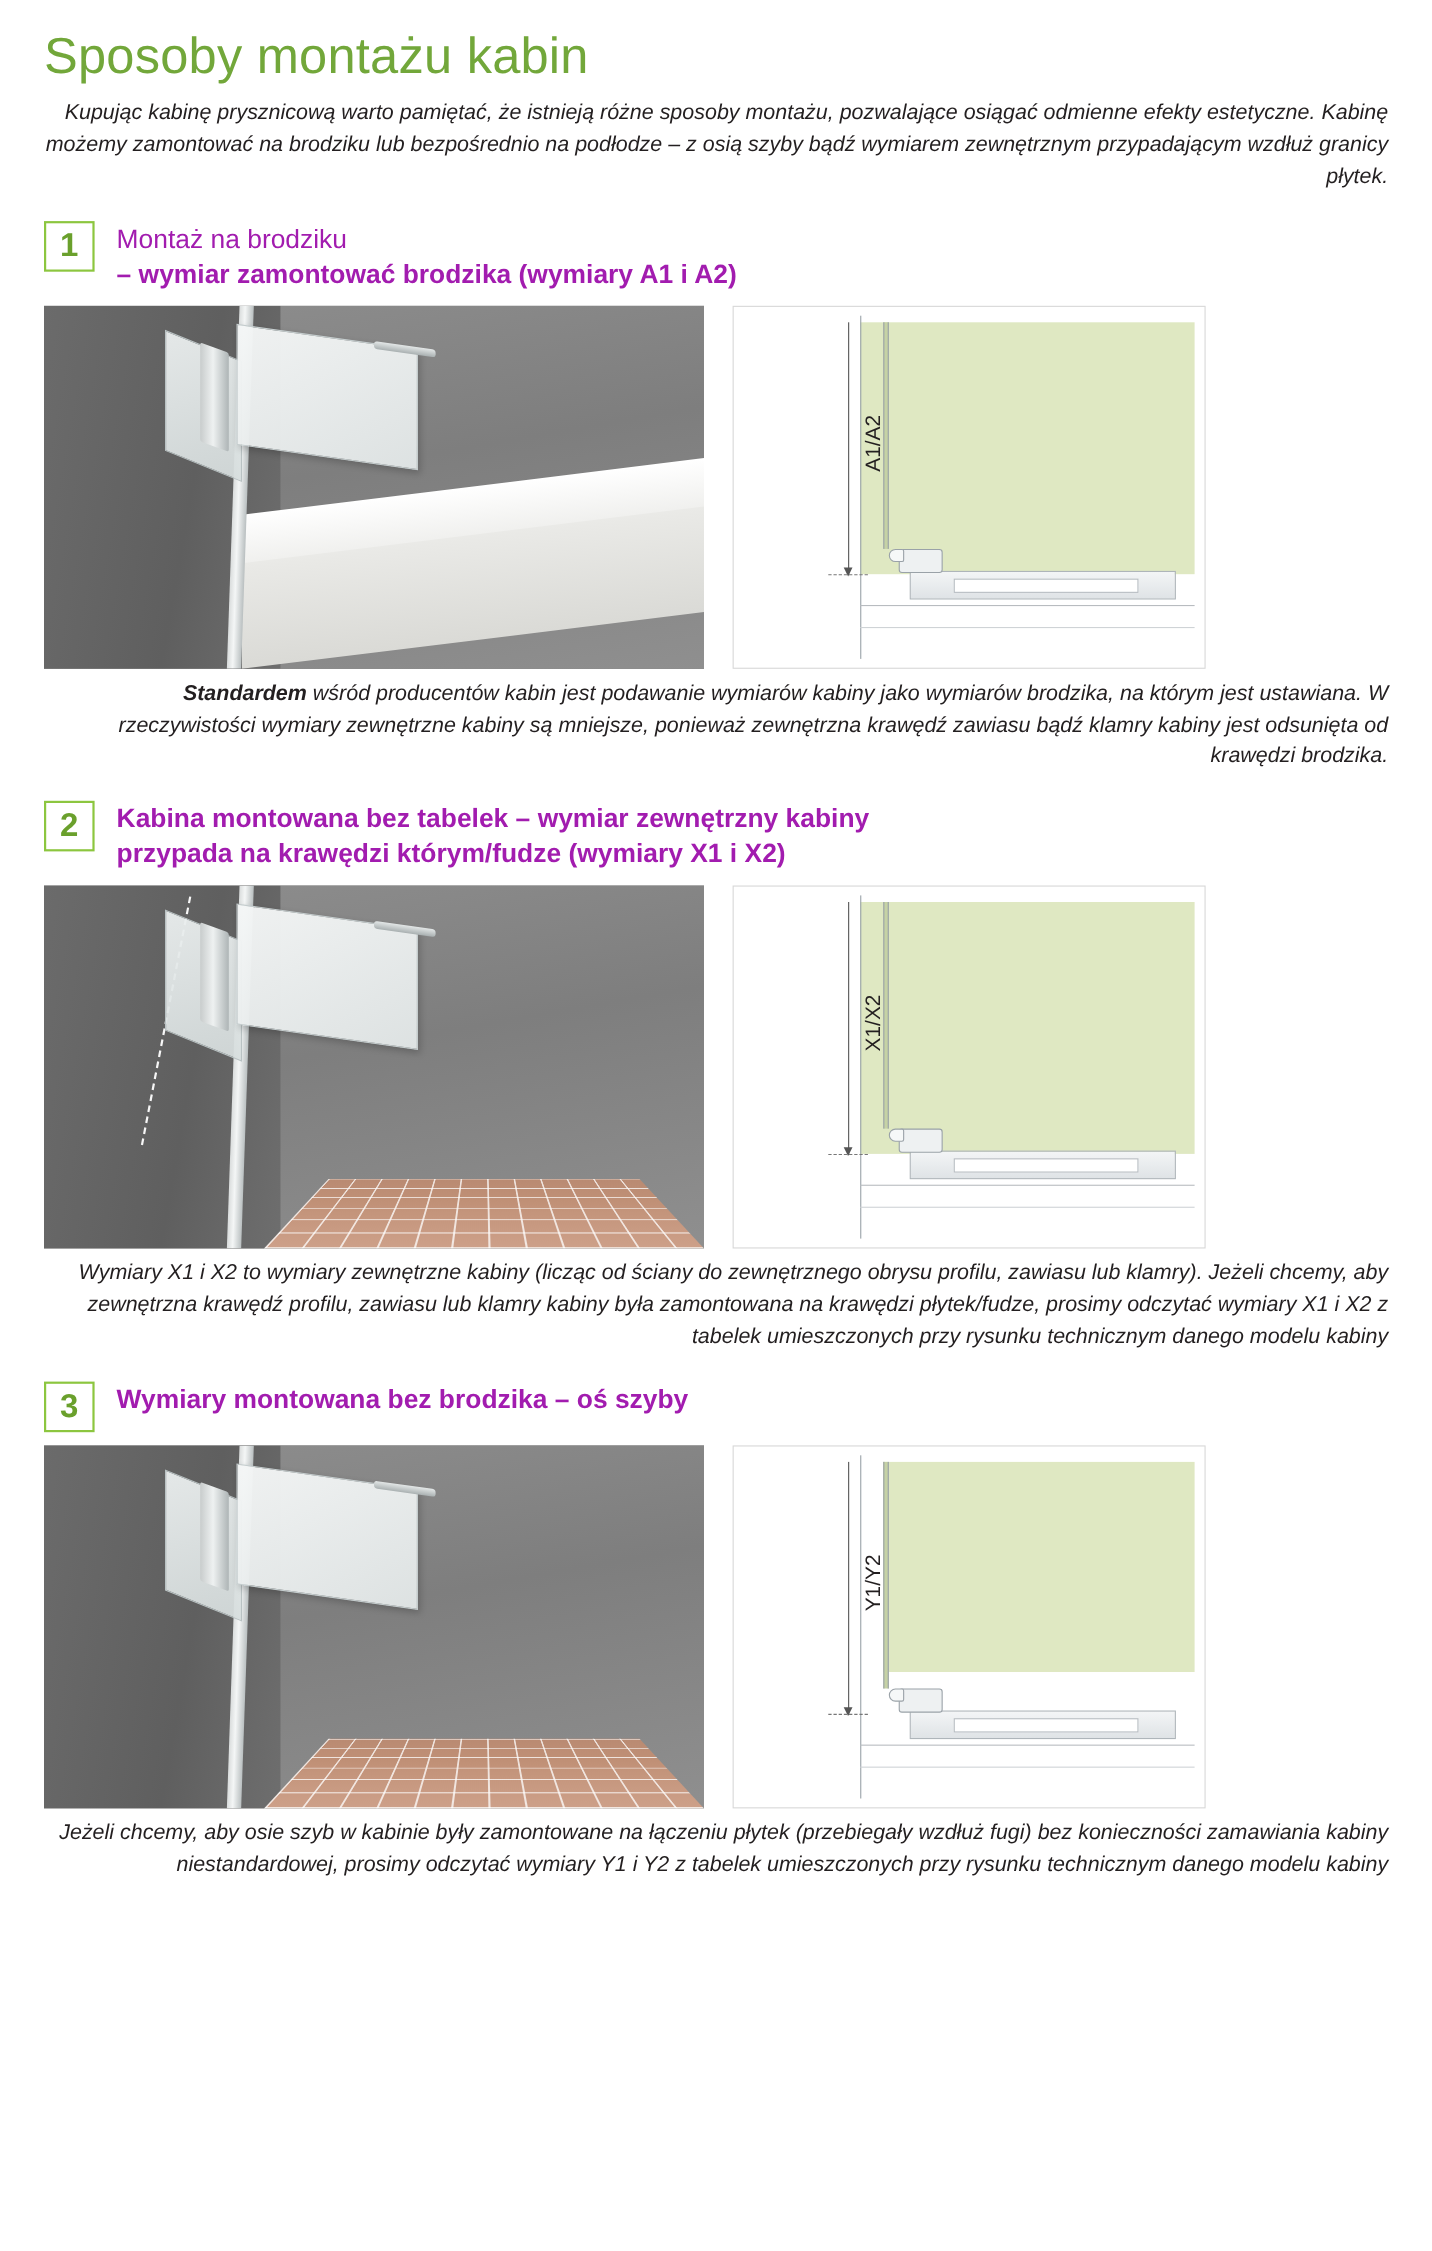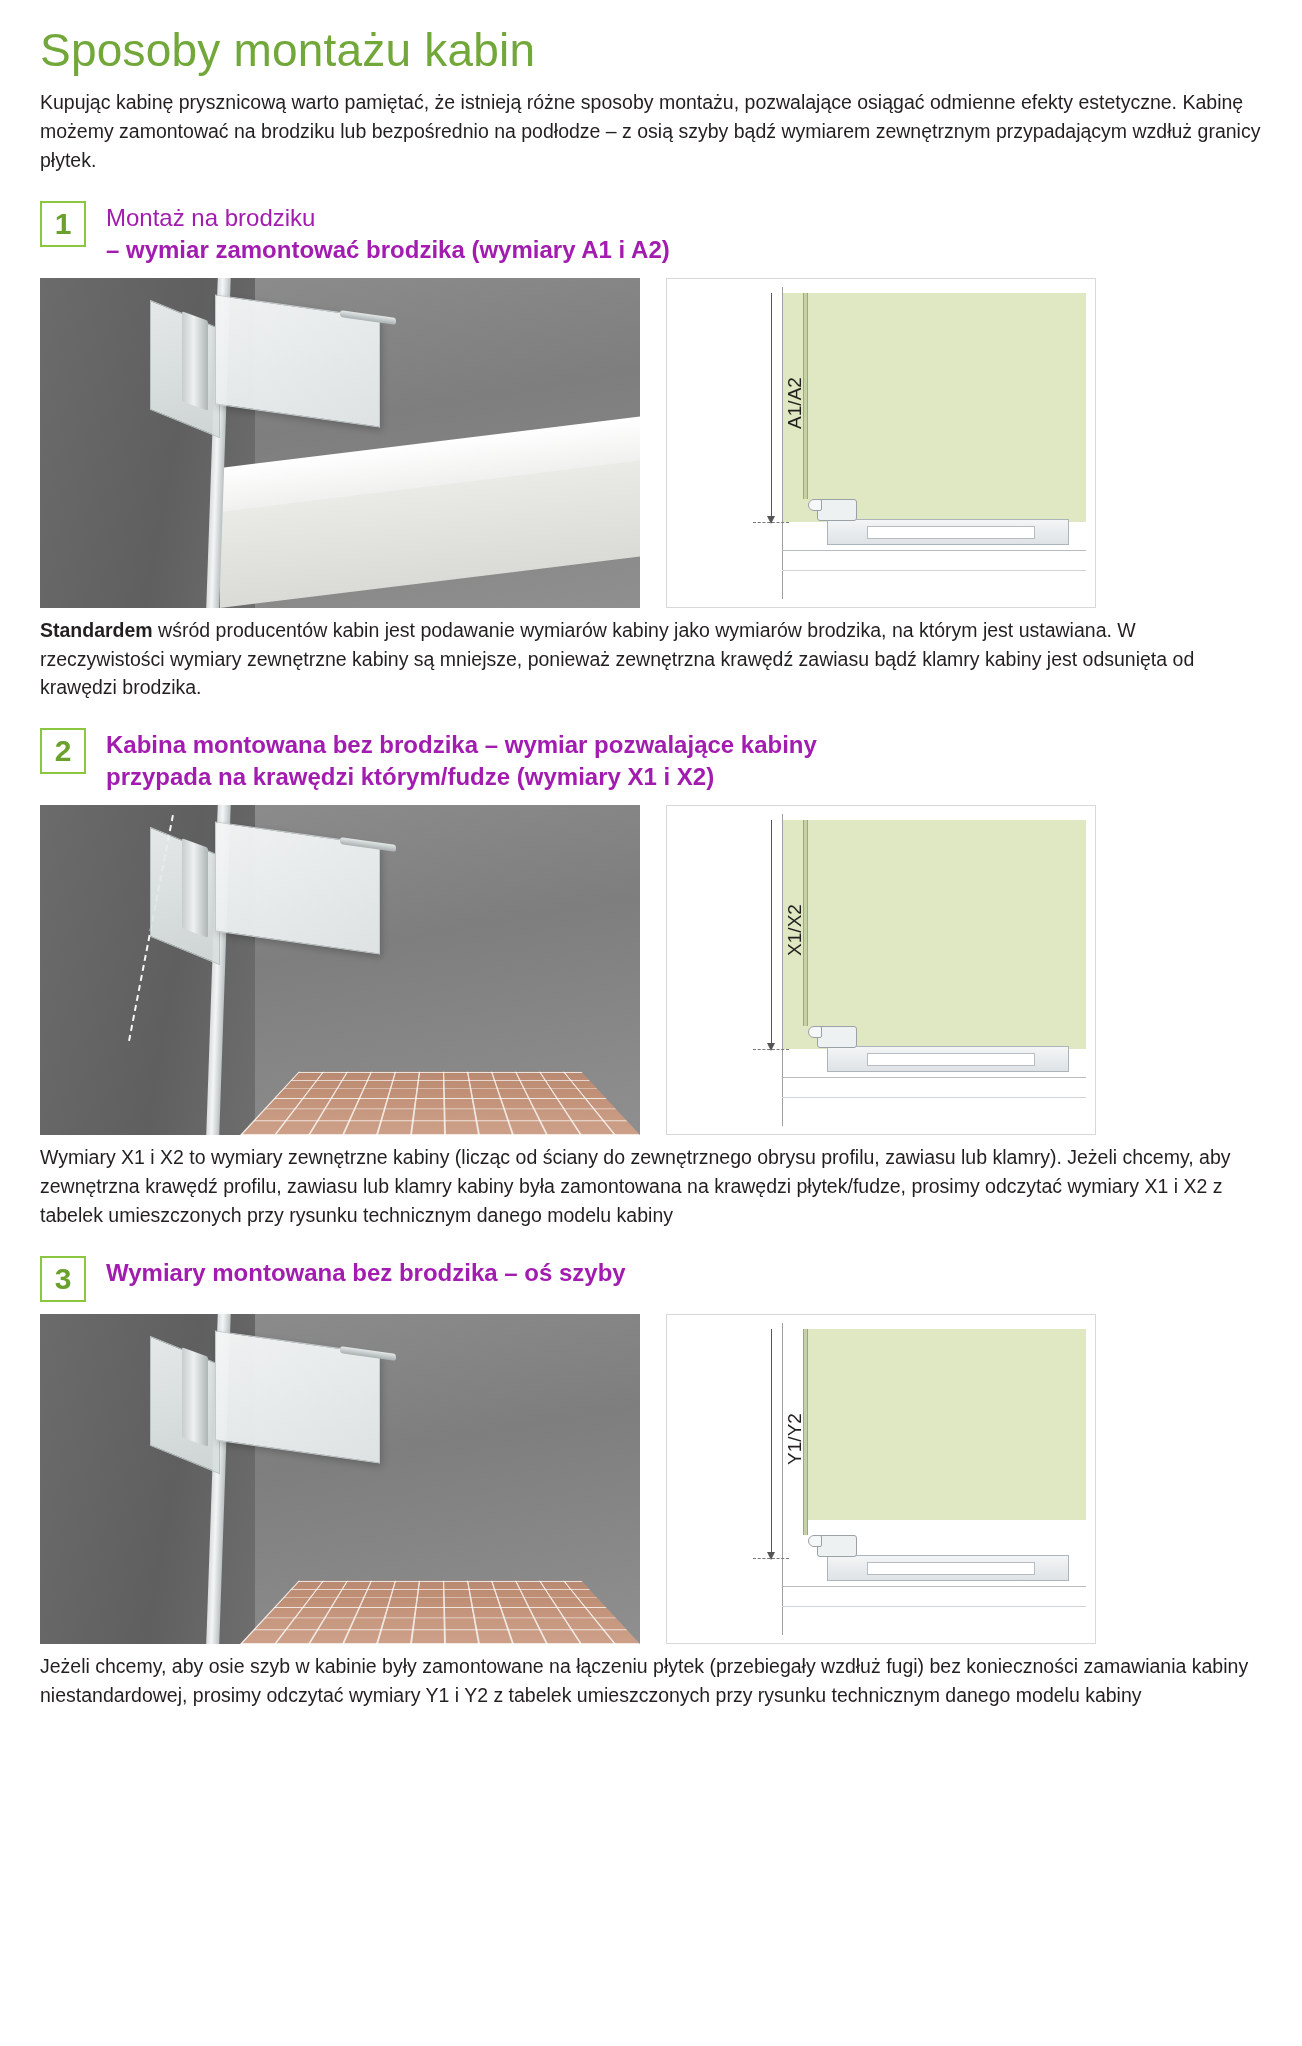--- a/index.html
+++ b/index.html
@@ -22,21 +22,22 @@
     color: #72a73a;
     margin: 0 0 14px 0;
     letter-spacing: 0.2px;
     line-height: 1.05;
   }
   p.intro, p.body-text {
     font-size: 19.5px;
     line-height: 1.48;
     color: #231f20;
     margin: 0 0 6px 0;
-    text-align: left;
+    text-align: right;
+    font-style: italic;
   }
   p.body-text { margin: 8px 0 0 0; }
   p.body-text b { font-weight: bold; }
 
   .section-head {
     display: flex;
     align-items: flex-start;
     margin: 26px 0 12px 0;
   }
   .num-box {
@@ -290,21 +291,21 @@
         <div class="dg-label">A1/A2</div>
       </div>
     </div>
   </div>
 
   <p class="body-text"><b>Standardem</b><span> wśród producentów kabin jest podawanie wymiarów kabiny jako wymiarów brodzika, na którym jest ustawiana. W rzeczywistości wymiary zewnętrzne kabiny są mniejsze, ponieważ zewnętrzna krawędź zawiasu bądź klamry kabiny jest odsunięta od krawędzi brodzika.</span></p>
 
   <div class="section-head">
     <div class="num-box">2</div>
     <div class="head-lines bold-all">
-      <div class="l1">Kabina montowana bez brodzika – wymiar pozwalające kabiny</div>
+      <div class="l1">Kabina montowana bez tabelek – wymiar zewnętrzny kabiny</div>
       <div class="l2">przypada na krawędzi którym/fudze (wymiary X1 i X2)</div>
     </div>
   </div>
 
   <div class="figure-row">
     <div class="photo tall">
       <div class="wall-left"></div>
       <div class="tiles-wall"></div>
       <div class="tiles"></div>
       <div class="dash-line"></div>

